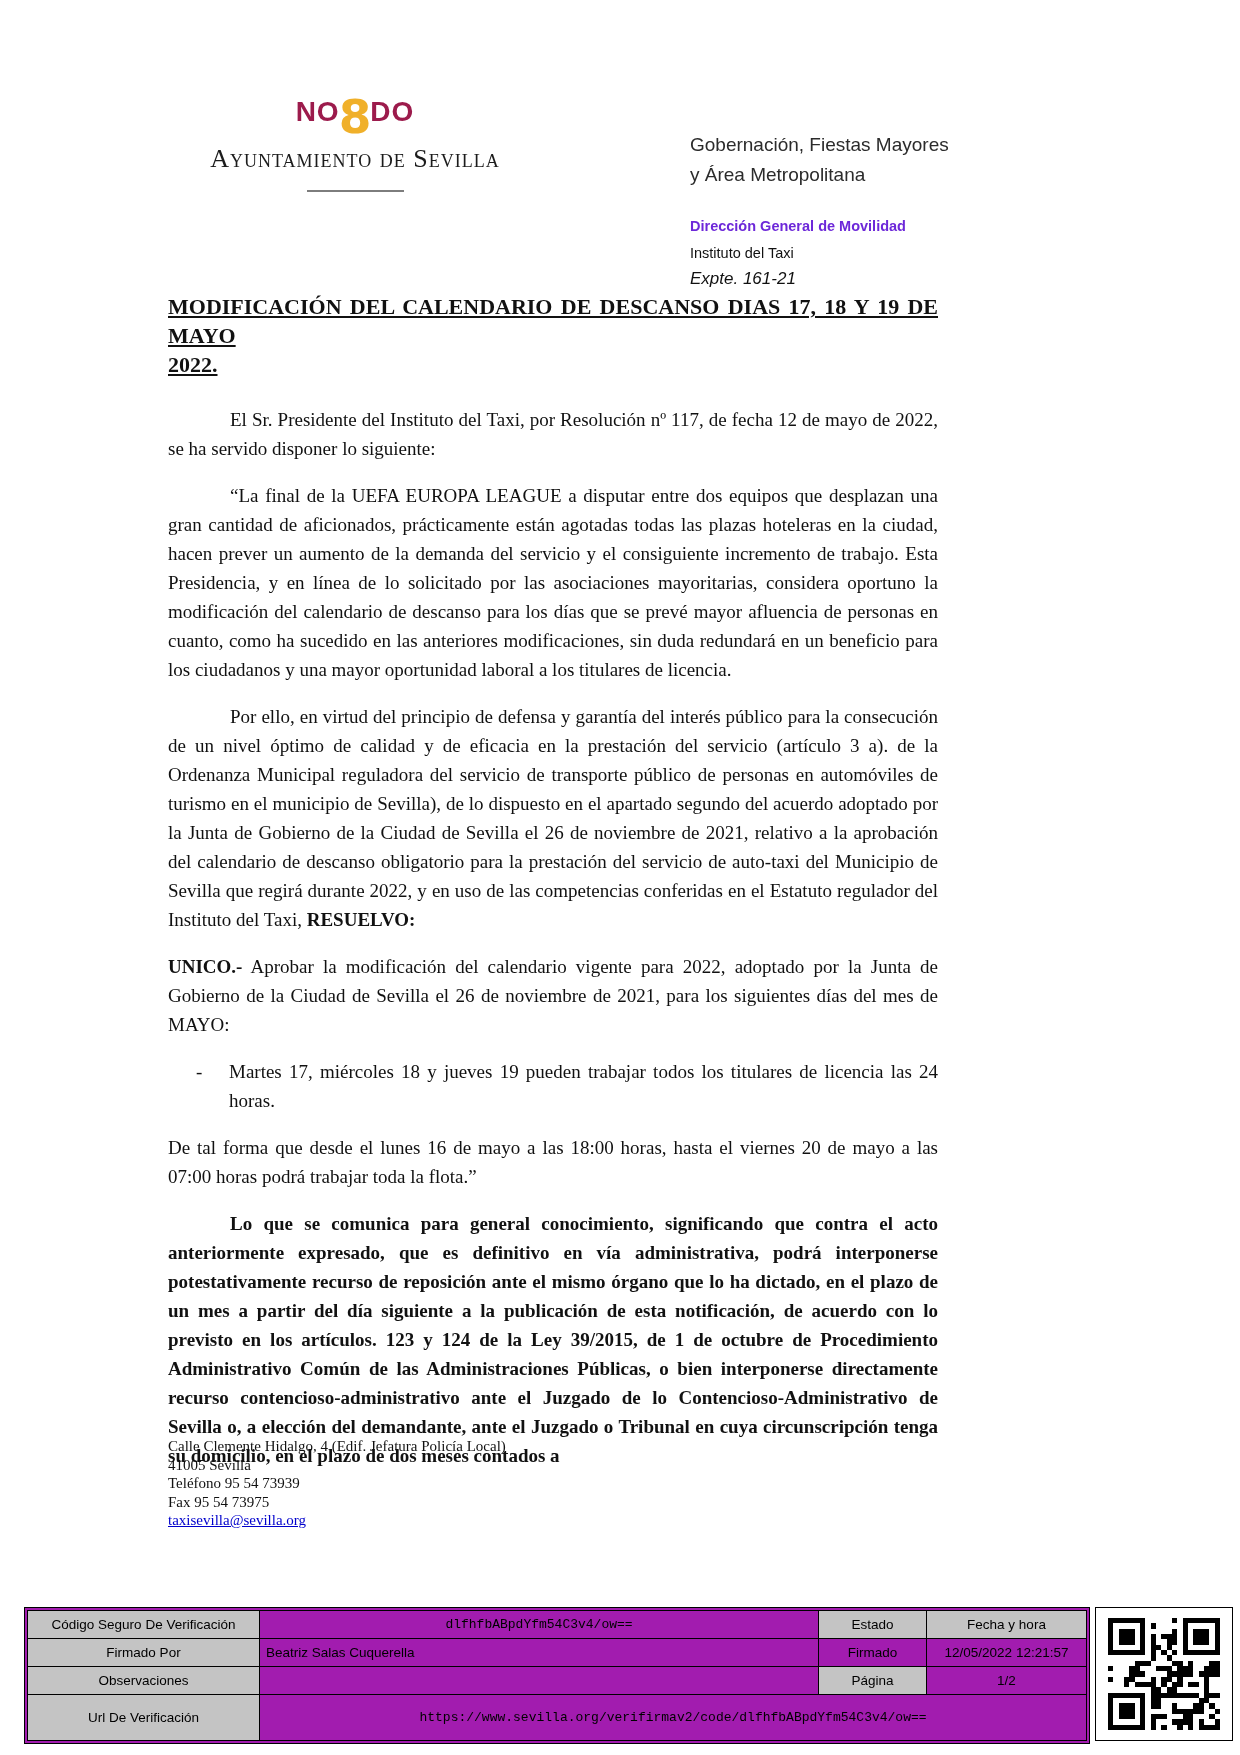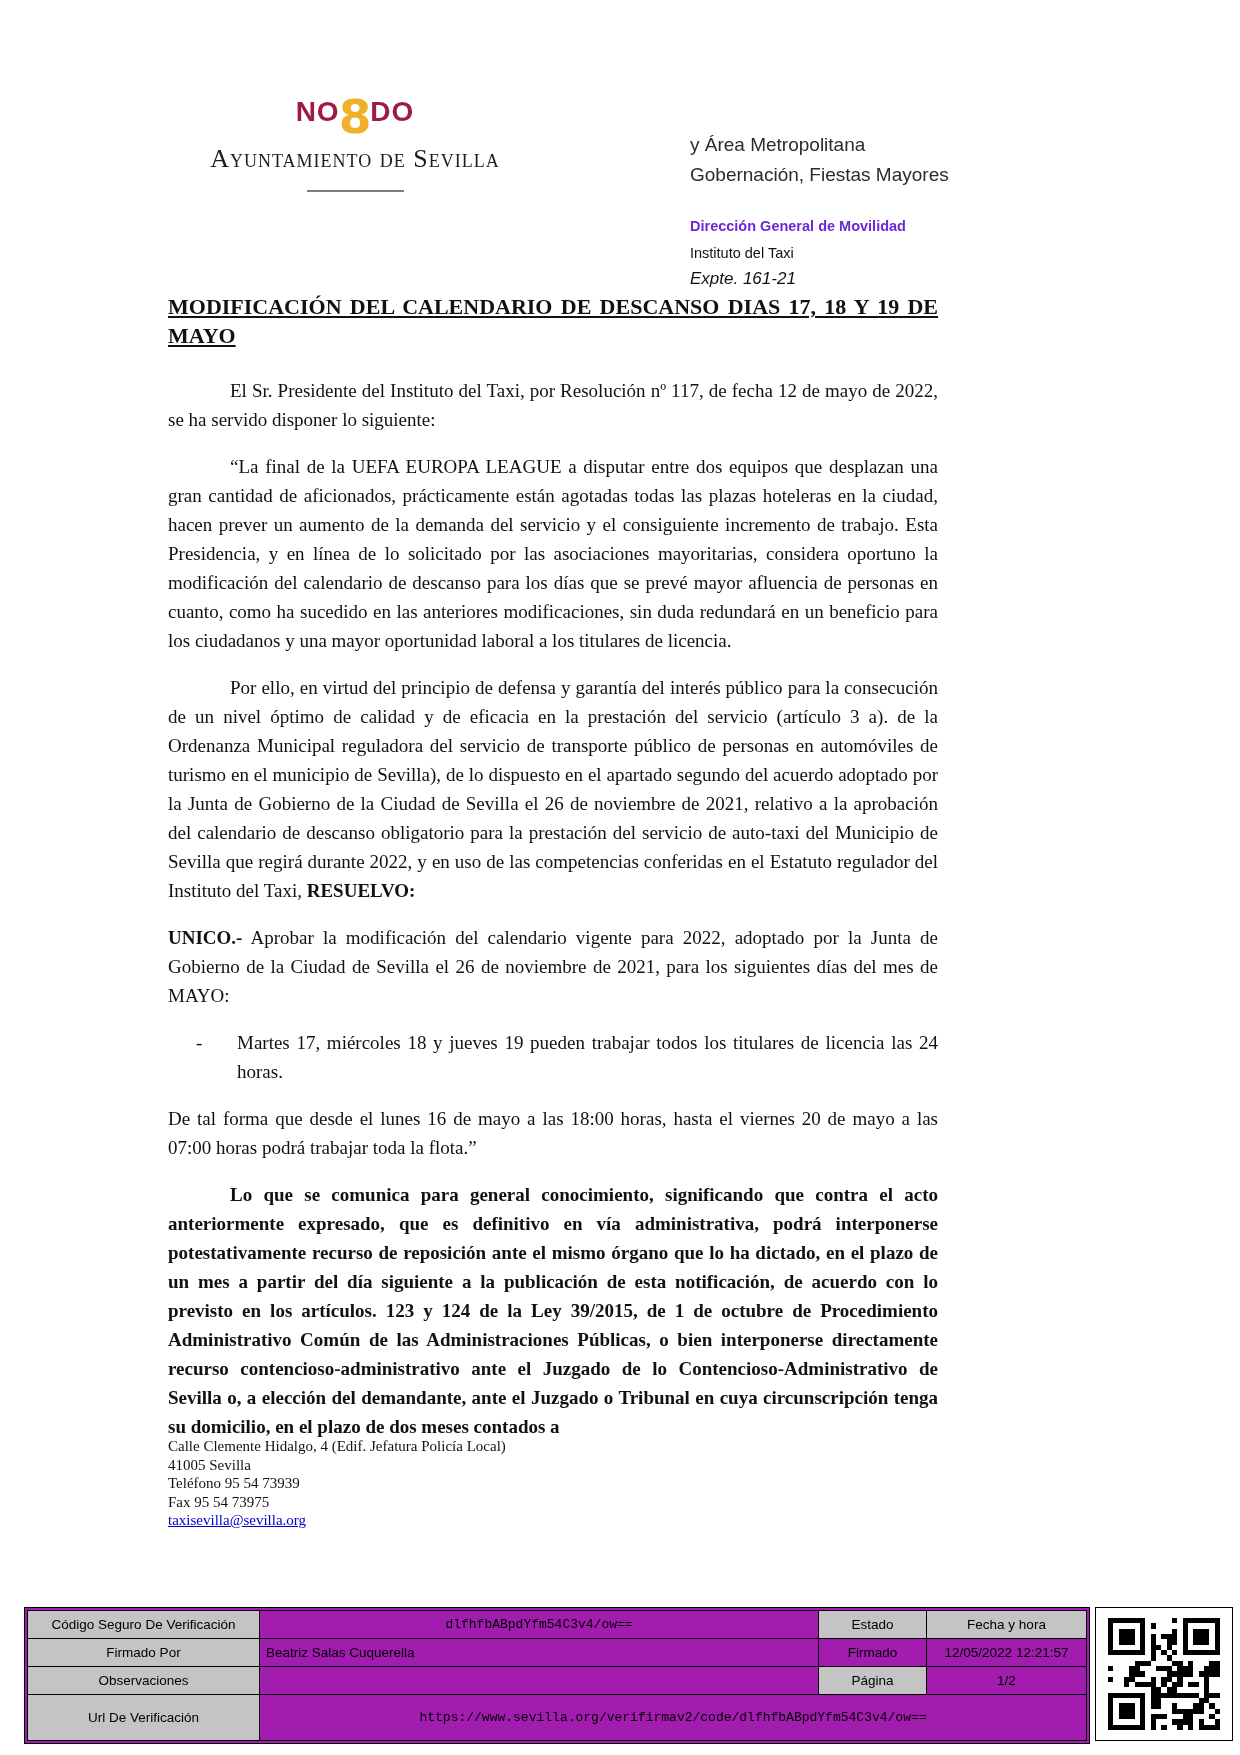--- a/index.html
+++ b/index.html
@@ -29,21 +29,21 @@
   .main-col{position:absolute;left:168px;top:292px;width:770px;font-size:19px;line-height:29px;}
   .doc-title{font-weight:bold;font-size:22px;}
   .doc-title .t1{display:block;text-decoration:underline;text-align:justify;text-align-last:justify;}
   .doc-title .t2{display:block;text-decoration:underline;}
   .para{margin:18px 0 0 0;text-align:justify;}
   .indent{text-indent:62px;}
   .first-para{margin-top:26px;}
   .bold{font-weight:bold;}
   .bullet-row{display:flex;margin:18px 0 0 0;}
   .bullet-marker{width:33px;padding-left:28px;flex:none;}
-  .bullet-body{flex:1;text-align:justify;margin-left:8px;}
+  .bullet-body{flex:1;text-align:justify;}
   .final-para{font-weight:bold;}
 
   
   .contact{position:absolute;left:168px;top:1401px;font-size:15px;line-height:18.5px;color:#111;margin-top:36px;}
   .contact a{color:#0000cc;text-decoration:underline;}
 
   
   .vwrap{position:absolute;left:24px;top:1607px;border:1px solid #000;padding:2px;background:#a21caf;}
   table.vt{border-collapse:collapse;table-layout:fixed;width:1059px;
            font-family:"Liberation Sans",sans-serif;font-size:13.5px;color:#000;}
@@ -69,31 +69,32 @@
       <span class="brand">NO</span>
       <span class="eight">8</span>
       <span class="brand">DO</span>
     </div>
     <div class="org-name">Ayuntamiento de Sevilla</div>
     <div class="logo-rule"></div>
   </div>
 
   <div class="hdr-right">
     <div class="hdr-area">
+      <div>Gobernación, Fiestas Mayores</div>
       <div>y Área Metropolitana</div>
-      <div>Gobernación, Fiestas Mayores</div>
     </div>
     <div class="hdr-dg">Dirección General de Movilidad</div>
     <div class="hdr-inst">Instituto del Taxi</div>
     <div class="hdr-expte">Expte. 161-21</div>
   </div>
 
   <div class="main-col">
     <div class="doc-title">
       <span class="t1">MODIFICACIÓN DEL CALENDARIO DE DESCANSO DIAS 17, 18 Y 19 DE MAYO</span>
+      <span class="t2">2022.</span>
     </div>
 
     <p class="para indent first-para">El Sr. Presidente del Instituto del Taxi, por Resolución nº 117, de fecha 12 de mayo de 2022, se ha servido disponer lo siguiente:</p>
 
     <p class="para indent">“La final de la UEFA EUROPA LEAGUE a disputar entre dos equipos que desplazan una gran cantidad de aficionados, prácticamente están agotadas todas las plazas hoteleras en la ciudad, hacen prever un aumento de la demanda del servicio y el consiguiente incremento de trabajo. Esta Presidencia, y en línea de lo solicitado por las asociaciones mayoritarias, considera oportuno la modificación del calendario de descanso para los días que se prevé mayor afluencia de personas en cuanto, como ha sucedido en las anteriores modificaciones, sin duda redundará en un beneficio para los ciudadanos y una mayor oportunidad laboral a los titulares de licencia.</p>
 
     <p class="para indent"><span>Por ello, en virtud del principio de defensa y garantía del interés público para la consecución de un nivel óptimo de calidad y de eficacia en la prestación del servicio (artículo 3 a). de la Ordenanza Municipal reguladora del servicio de transporte público de personas en automóviles de turismo en el municipio de Sevilla), de lo dispuesto en el apartado segundo del acuerdo adoptado por la Junta de Gobierno de la Ciudad de Sevilla el 26 de noviembre de 2021, relativo a la aprobación del calendario de descanso obligatorio para la prestación del servicio de auto-taxi del Municipio de Sevilla que regirá durante 2022, y en uso de las competencias conferidas en el Estatuto regulador del Instituto del Taxi, </span><span class="bold">RESUELVO:</span></p>
 
     <p class="para"><span class="bold">UNICO.-</span><span> Aprobar la modificación del calendario vigente para 2022, adoptado por la Junta de Gobierno de la Ciudad de Sevilla el 26 de noviembre de 2021, para los siguientes días del mes de MAYO:</span></p>
 

